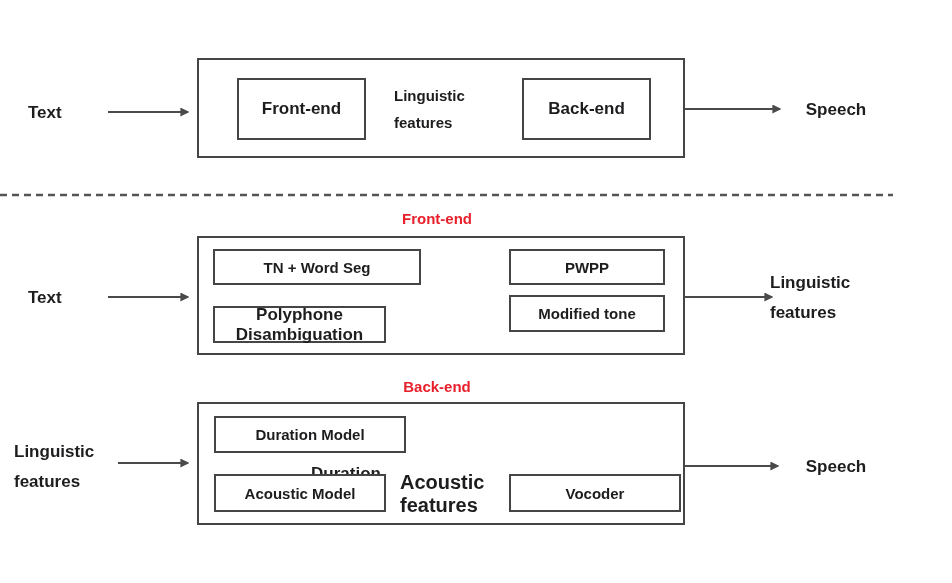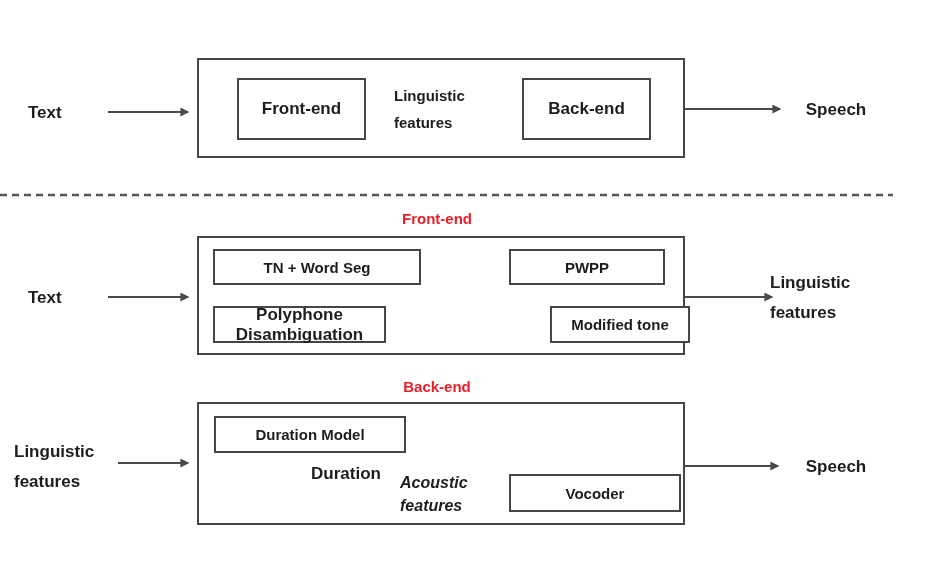--- a/index.html
+++ b/index.html
@@ -15,21 +15,21 @@
   }
   .outer-box{position:absolute;box-sizing:border-box;border:2px solid #454545;background:#ffffff;}
   .label{
     position:absolute;font-weight:bold;color:#1d1d1f;
   }
   .label.left-align{text-align:center;}
   .section-title{
     position:absolute;font-weight:bold;color:#e8202c;text-align:center;font-size:15px;
   }
   .fs17{font-size:17px;}
-  .fs16{font-size:16px;font-style:italic;}
+  .fs16{font-size:20px;}
   .fs15{font-size:15px;}
   .fs12{font-size:17px;}
   .two-line{line-height:30px;}
   .two-line-sm{line-height:27px;}
   .two-line-md{line-height:23px;}
 </style>
 </head>
 <body>
 
 <div class="canvas">
@@ -79,40 +79,41 @@
   <div class="label fs17" style="left:28px;top:288px;width:88px;">Text</div>
 
   <div class="outer-box" style="left:197px;top:236px;width:488px;height:119px;"></div>
 
   <div class="box fs15" style="left:213px;top:249px;width:208px;height:36px;">TN + Word Seg</div>
 
   <div class="box fs15" style="left:509px;top:249px;width:156px;height:36px;">PWPP</div>
 
   <div class="box fs12" style="left:213px;top:306px;width:173px;height:37px;">Polyphone Disambiguation</div>
 
-  <div class="box fs15" style="left:509px;top:306px;width:140px;height:37px;margin-left:41px;">Modified tone</div>
+  <div class="box fs15" style="left:509px;top:295px;width:156px;height:37px;">Modified tone</div>
 
   <div class="label fs17 two-line" style="left:770px;top:268px;width:112px;">
     <span style="display:block;">Linguistic</span>
     <span style="display:block;">features</span>
   </div>
 
   <div class="section-title" style="left:337px;top:378px;width:200px;">Back-end</div>
 
   <div class="label fs17 two-line" style="left:14px;top:437px;width:116px;">
     <span style="display:block;">Linguistic</span>
     <span style="display:block;">features</span>
   </div>
 
   <div class="outer-box" style="left:197px;top:402px;width:488px;height:123px;"></div>
 
   <div class="box fs15" style="left:214px;top:416px;width:192px;height:37px;">Duration Model</div>
 
   <div class="label fs12 left-align" style="left:311px;top:464px;width:70px;">Duration</div>
 
+  <div class="box fs15" style="left:214px;top:474px;width:172px;height:38px;">Acoustic Model</div>
 
   <div class="label fs16 two-line-md" style="left:400px;top:471px;width:104px;">
     <span style="display:block;">Acoustic</span>
     <span style="display:block;">features</span>
   </div>
 
   <div class="box fs15" style="left:509px;top:474px;width:172px;height:38px;">Vocoder</div>
 
   <div class="label fs17 left-align" style="left:791px;top:457px;width:90px;">Speech</div>
 

